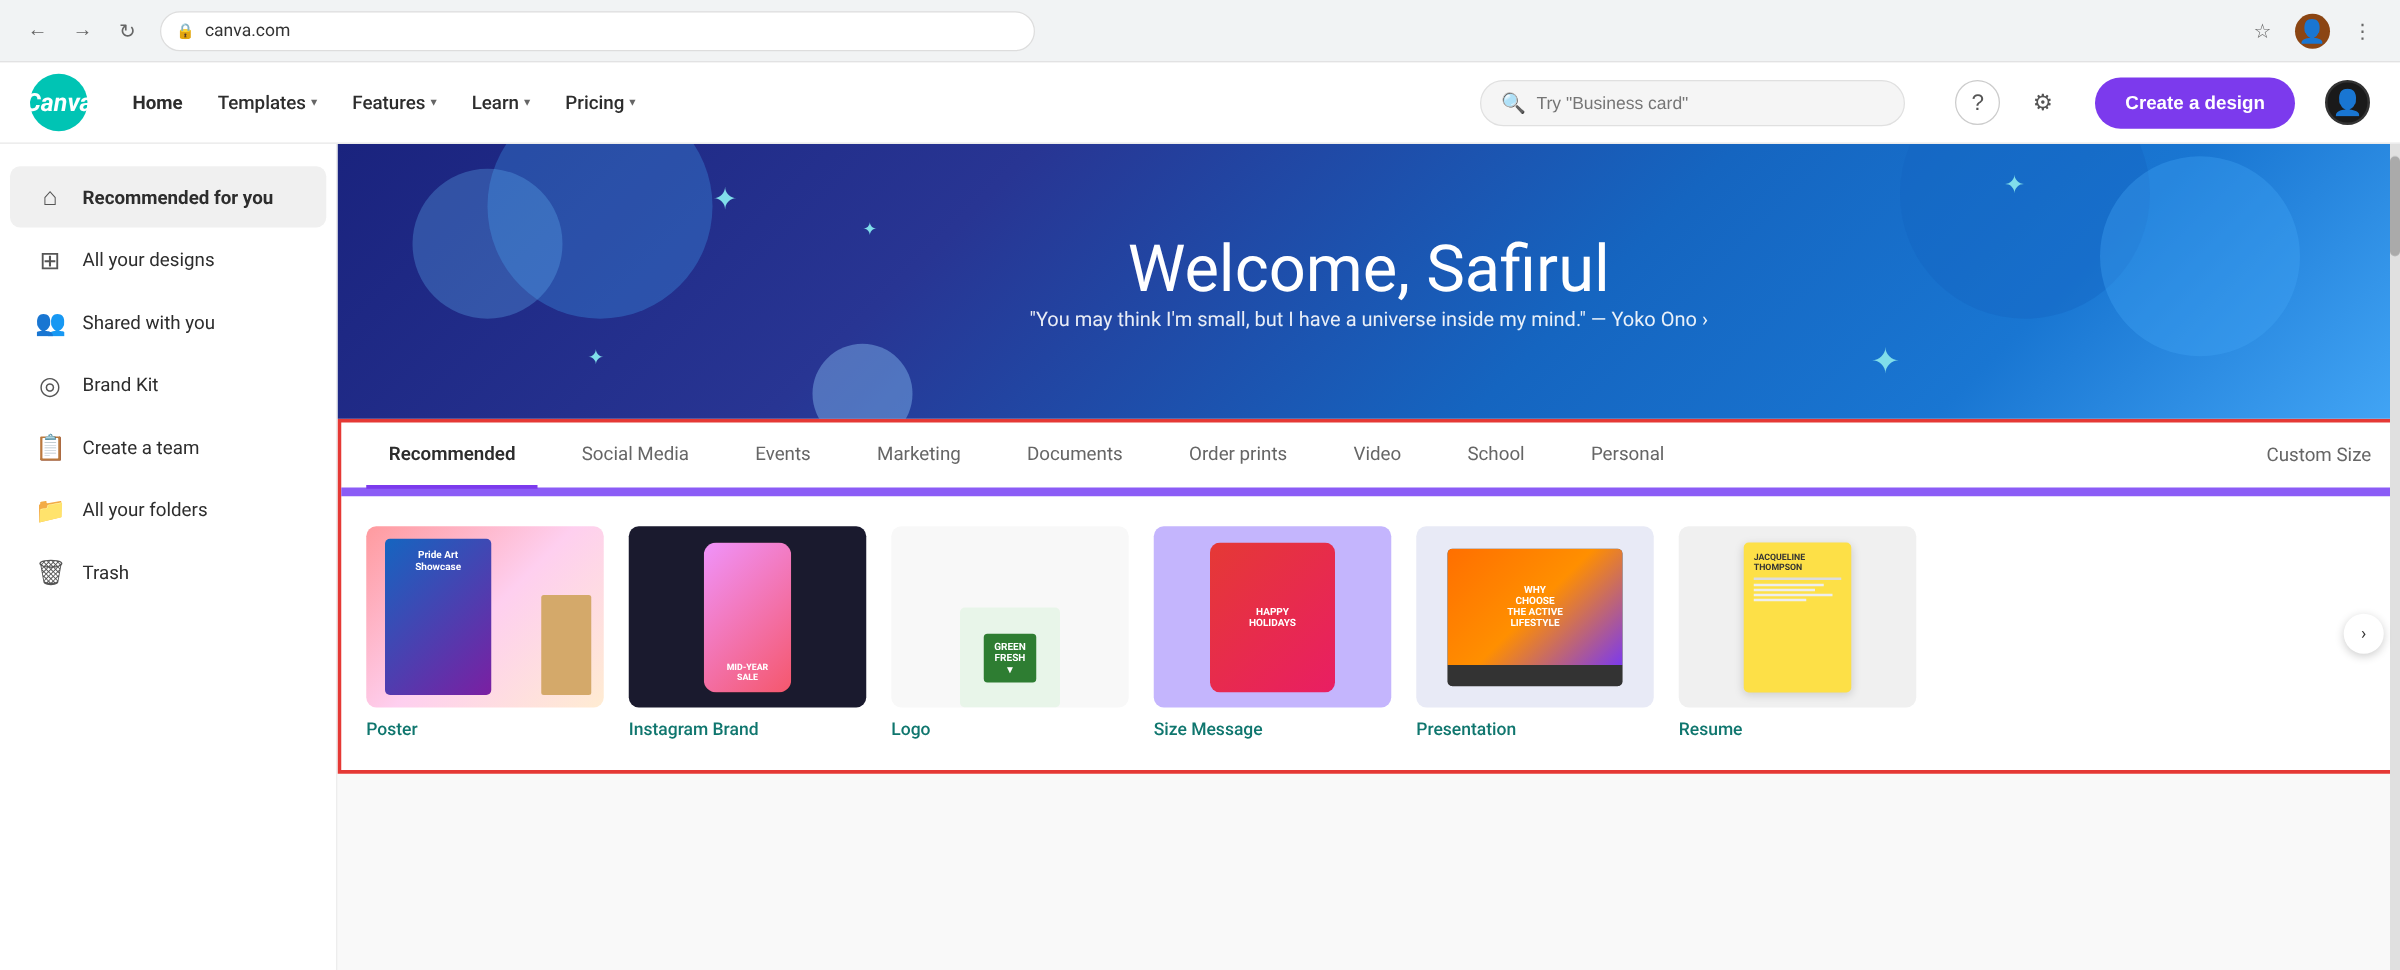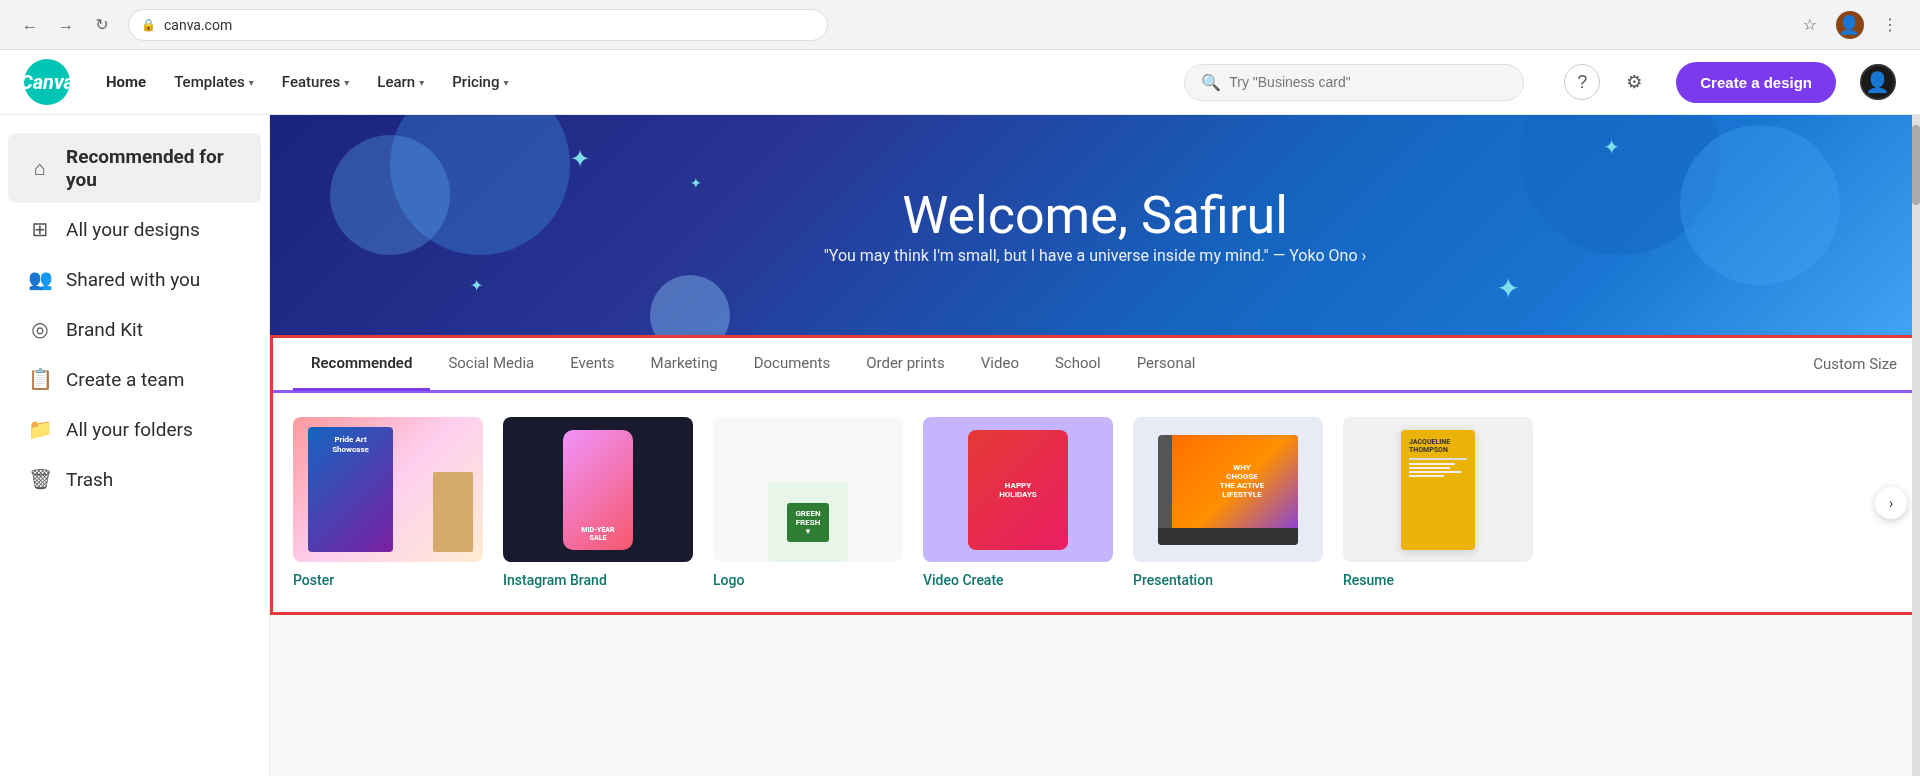--- a/index.html
+++ b/index.html
@@ -51,21 +51,21 @@
     .header-avatar { width: 36px; height: 36px; border-radius: 50%; background: #1a1a1a; display: flex; align-items: center; justify-content: center; overflow: hidden; cursor: pointer; border: 2px solid #333; }
 
     
     .main-layout { display: flex; height: calc(776px - 50px - 65px); }
 
     
     .sidebar { width: 270px; background: white; border-right: 1px solid #e8e8e8; padding: 16px 0; overflow-y: auto; flex-shrink: 0; }
     .sidebar-item { display: flex; align-items: center; gap: 14px; padding: 12px 20px; cursor: pointer; border-radius: 8px; margin: 2px 8px; font-size: 15px; color: #2d2d2d; }
     .sidebar-item.active { font-weight: 700; background: #f0f0f0; }
     .sidebar-icon { font-size: 20px; color: #555; width: 24px; text-align: center; flex-shrink: 0; }
-    .sidebar-label { font-size: 19px; }
+    .sidebar-label { font-size: 15px; }
 
     
     .content-area { flex: 1; overflow-y: auto; background: #f9f9f9; }
 
     
     .welcome-banner {
       background: linear-gradient(135deg, #1a237e 0%, #283593 30%, #1565c0 60%, #1976d2 80%, #42a5f5 100%);
       height: 220px;
       display: flex;
       align-items: center;
@@ -88,22 +88,22 @@
     .design-section {
       background: white;
       margin: 0;
       border: 3px solid #e53935;
       border-radius: 0;
     }
     .category-tabs {
       display: flex;
       align-items: center;
       padding: 0 20px;
-      border-bottom: 3px solid #8b5cf6;
-      gap: 0;
+      border-bottom: 7px solid #8b5cf6;
+      gap: 17px;
     }
     .category-tab {
       padding: 16px 18px;
       font-size: 15px;
       color: #666;
       cursor: pointer;
       border-bottom: 3px solid transparent;
       white-space: nowrap;
       margin-bottom: -1px;
     }
@@ -136,26 +136,26 @@
     .thumb-logo-inner { width: 80px; height: 80px; background: #e8f5e9; border-radius: 4px; display: flex; align-items: center; justify-content: center; }
 
     
     .thumb-video { width: 190px; height: 145px; background: #c4b5fd; display: flex; align-items: center; justify-content: center; }
     .thumb-video-phone { width: 100px; height: 120px; background: #555; border-radius: 8px; overflow: hidden; display: flex; align-items: center; justify-content: center; }
     .thumb-video-screen { background: linear-gradient(135deg, #e53935 0%, #e91e63 100%); width: 100%; height: 100%; display: flex; align-items: center; justify-content: center; }
 
     
     .thumb-presentation { width: 190px; height: 145px; background: #e8eaf6; display: flex; align-items: center; justify-content: center; }
     .thumb-presentation-laptop { width: 140px; height: 110px; background: #555; border-radius: 4px; position: relative; overflow: hidden; }
-    .thumb-presentation-screen { background: linear-gradient(135deg, #ff6f00 0%, #ff8f00 50%, #7c3aed 100%); width: 100%; height: 85%; display: flex; align-items: center; justify-content: center; padding: 8px; margin-left: 14px; }
+    .thumb-presentation-screen { background: linear-gradient(135deg, #ff6f00 0%, #ff8f00 50%, #7c3aed 100%); width: 100%; height: 85%; display: flex; align-items: center; justify-content: center; padding: 8px; }
     .thumb-presentation-text { color: white; font-size: 8px; font-weight: 700; text-align: center; }
 
     
     .thumb-resume { width: 190px; height: 145px; background: #f0f0f0; display: flex; align-items: center; justify-content: center; }
-    .thumb-resume-doc { width: 74px; height: 120px; background: #eab308; border-radius: 4px; box-shadow: 0 2px 8px rgba(0,0,0,0.15); padding: 8px; }
+    .thumb-resume-doc { width: 86px; height: 120px; background: #fde047; border-radius: 4px; box-shadow: 0 2px 8px rgba(0,0,0,0.15); padding: 8px; }
 
     
     .scroll-arrow { position: absolute; right: 10px; top: 50%; transform: translateY(-50%); width: 32px; height: 32px; background: white; border-radius: 50%; display: flex; align-items: center; justify-content: center; box-shadow: 0 2px 8px rgba(0,0,0,0.2); cursor: pointer; font-size: 14px; color: #333; z-index: 5; }
 
     
     .scroll-track { width: 8px; position: fixed; right: 0; top: 115px; height: calc(776px - 115px); background: #e0e0e0; }
     .scroll-thumb { width: 8px; height: 80px; background: #aaa; border-radius: 4px; position: absolute; top: 10px; }
   </style>
 </head>
 <body>
@@ -331,21 +331,21 @@
         </div>
 
         <div class="template-item">
           <div class="template-thumb thumb-video">
             <div class="thumb-video-phone">
               <div class="thumb-video-screen">
                 <div style="color:white; font-size:8px; font-weight:700; text-align:center; padding:4px;">HAPPY<br>HOLIDAYS</div>
               </div>
             </div>
           </div>
-          <span class="template-label">Video Create</span>
+          <span class="template-label">Size Message</span>
         </div>
 
         <div class="template-item">
           <div class="template-thumb thumb-presentation">
             <div class="thumb-presentation-laptop">
               <div class="thumb-presentation-screen">
                 <div class="thumb-presentation-text">WHY<br>CHOOSE<br>THE ACTIVE<br>LIFESTYLE</div>
               </div>
               <div style="background:#333; height:15%; width:100%; display:flex; align-items:center; justify-content:center;">
               </div>

